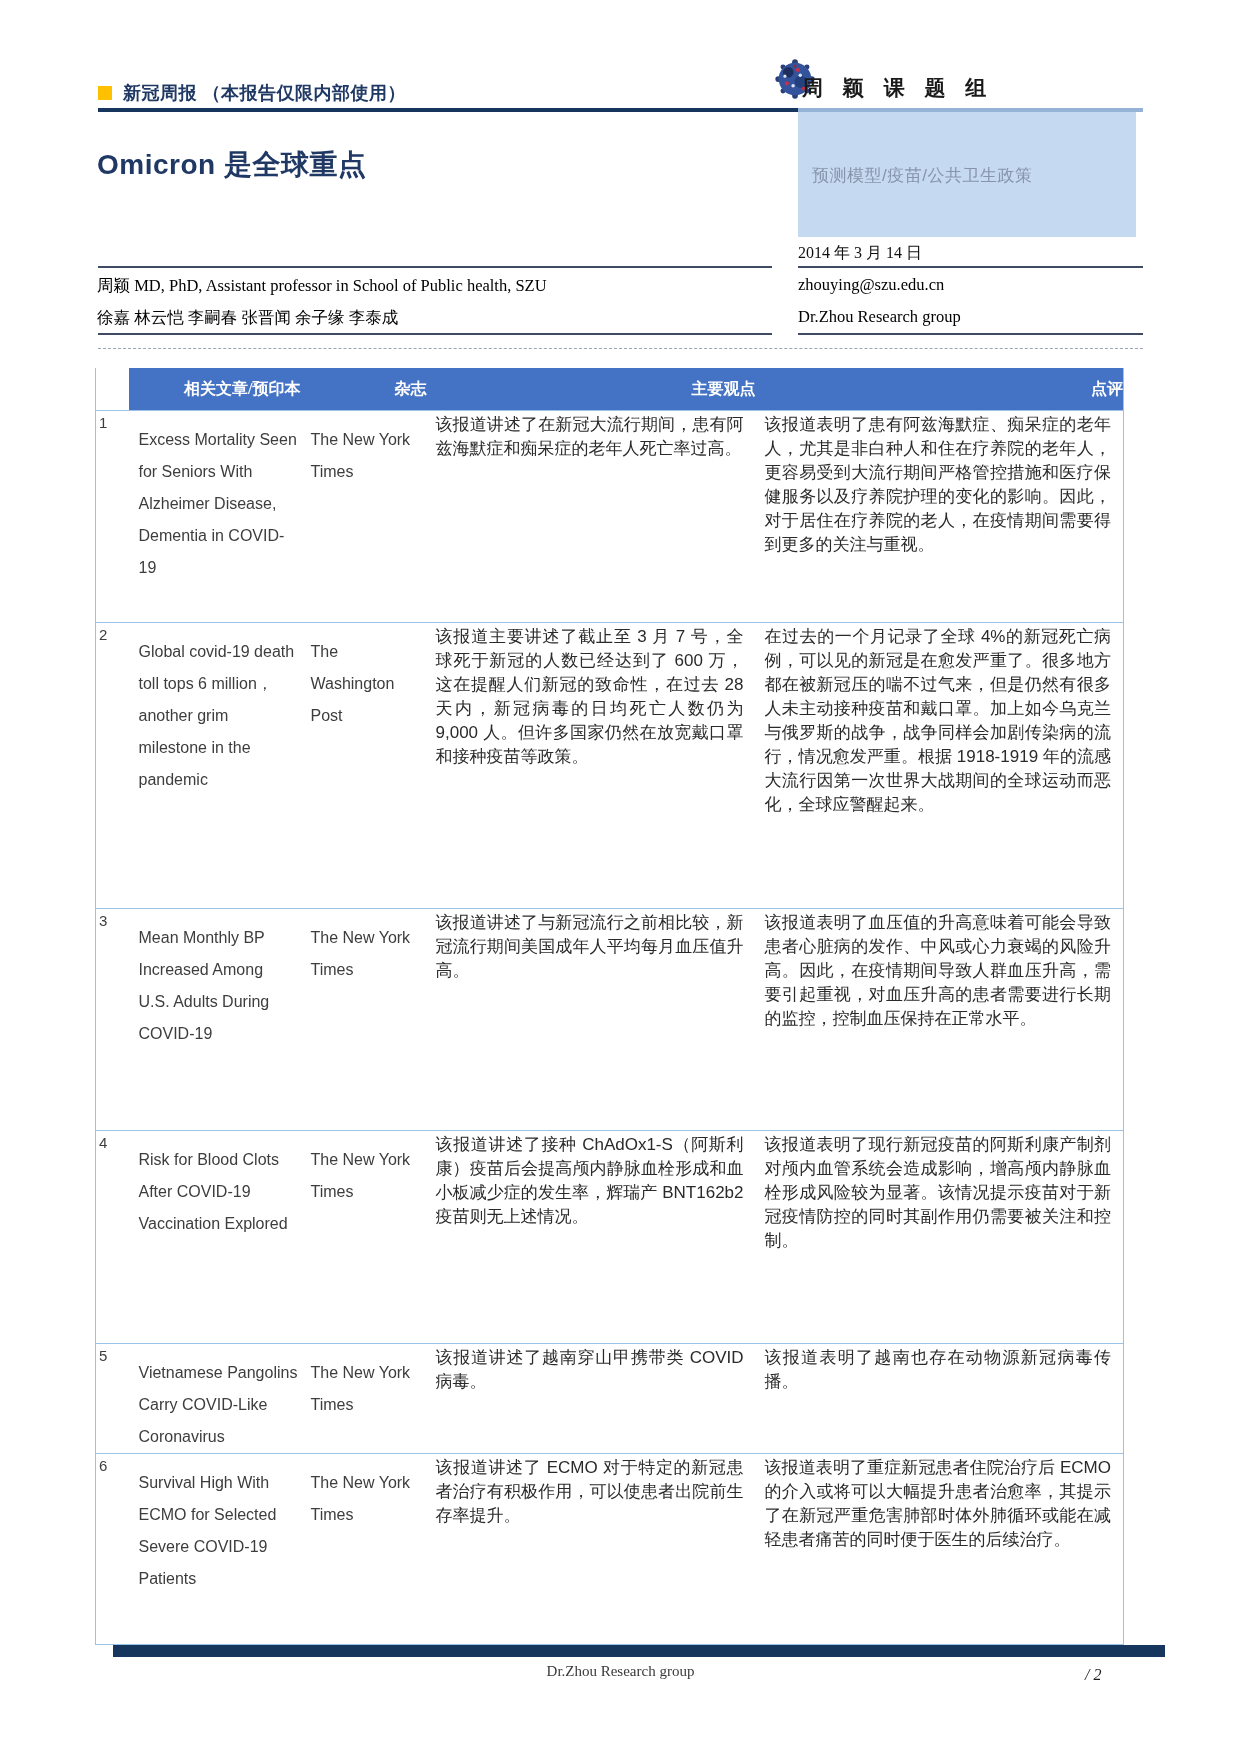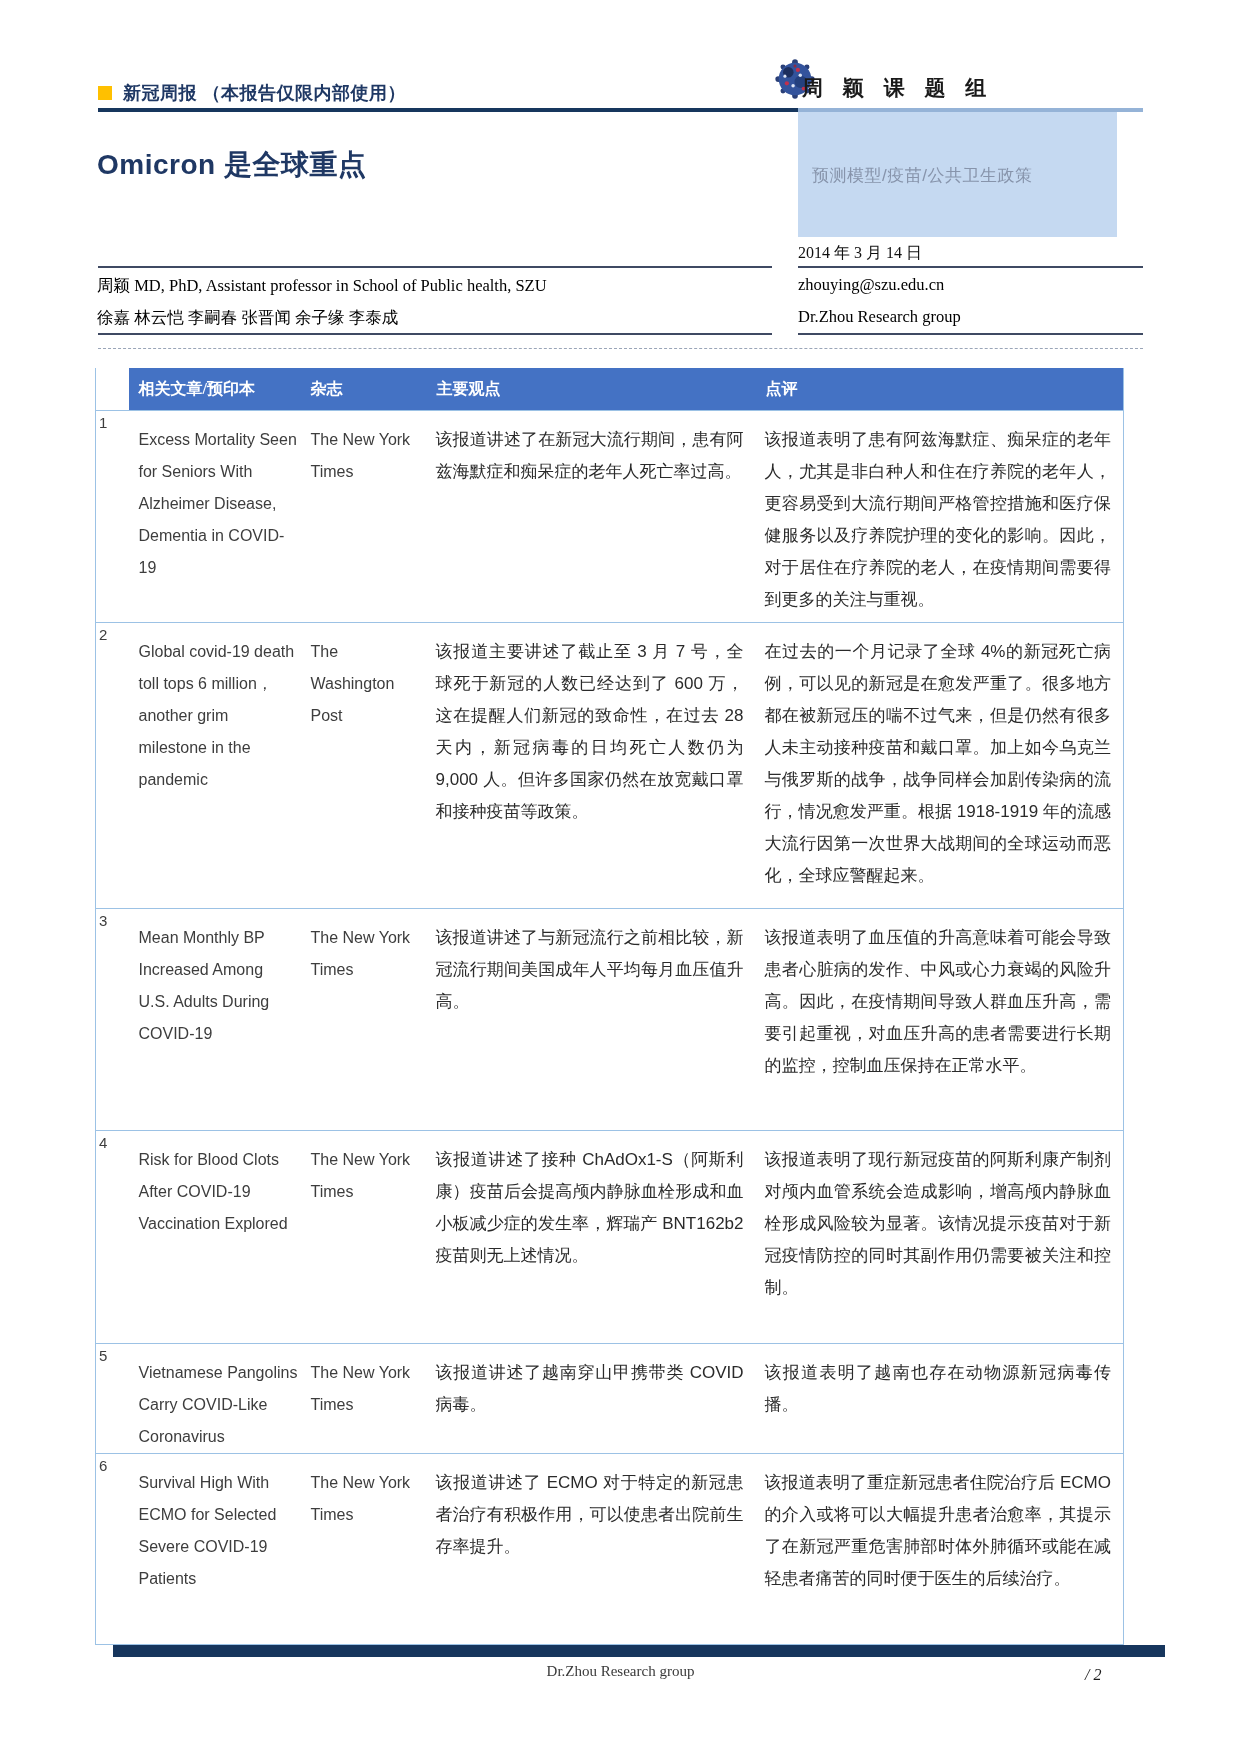--- a/index.html
+++ b/index.html
@@ -10,47 +10,47 @@
 
   
   .m-bullet{left:98px;top:86px;width:14px;height:14px;background:#FFC000;}
   .m-title{left:123px;top:81px;font-size:18px;font-weight:bold;color:#1F3864;letter-spacing:0.5px;text-align:center;}
   .m-logo{left:772px;top:56px;width:46px;height:46px;}
   .m-group{left:802px;top:74px;font-size:21px;font-weight:bold;color:#1a1a1a;letter-spacing:7px;white-space:nowrap;}
   .rule-navy{left:98px;top:108px;width:700px;height:4px;background:#17365D;}
   .rule-light{left:798px;top:108px;width:345px;height:4px;background:#95B3D7;}
 
   
-  .topic-box{left:798px;top:112px;width:319px;height:125px;background:#C5D9F1;}
+  .topic-box{left:798px;top:112px;width:319px;height:125px;background:#C5D9F1;padding-left:19px;}
   .topic-text{left:14px;top:52px;position:absolute;font-size:17px;color:#8794AB;letter-spacing:0.5px;white-space:nowrap;}
   .doc-title{left:97px;top:146px;font-size:28px;font-weight:bold;color:#1F3864;letter-spacing:0.5px;}
   .date-text{left:798px;top:243px;font-size:16px;color:#101010;}
 
   .thin-rule{height:0;border-top:2px solid #3F4A63;}
   .r-lt{left:98px;top:266px;width:674px;}
   .r-rt{left:798px;top:266px;width:345px;}
   .r-lb{left:98px;top:333px;width:674px;}
   .r-rb{left:798px;top:333px;width:345px;}
   .dashed-rule{left:98px;top:348px;width:1045px;height:0;border-top:1px dashed #9AA5B8;}
 
   .byline1{left:97px;top:275px;font-size:16.5px;color:#000;}
   .byline2{left:97px;top:307px;font-size:16.5px;color:#000;}
   .email{left:798px;top:275px;font-size:16.5px;color:#000;}
   .group-en{left:798px;top:307px;font-size:16.5px;color:#000;}
 
   
   .tbl{left:95px;top:368px;width:1028px;border-collapse:collapse;table-layout:fixed;}
   .tbl th{height:42px;background:#4472C4;color:#ffffff;font-size:16px;font-weight:bold;
-          text-align:left;vertical-align:middle;padding:0 0 0 10px;font-family:Liberation Serif, serif;}
+          text-align:right;vertical-align:middle;padding:0 0 0 10px;font-family:Liberation Serif, serif;}
   .tbl th.th-empty{background:transparent;}
   .tbl td{vertical-align:top;border-top:1px solid #9CC2E5;}
   .tbl{border-left:1px solid #9CC2E5;border-right:1px solid #9CC2E5;border-bottom:1px solid #9CC2E5;}
   .num{padding:3px 0 0 3px;font-size:15px;color:#3d3d3d;line-height:1.2;}
   .cell-en{padding:13px 2px 0 10px;font-size:16px;line-height:32px;color:#3d3d3d;}
-  .cell-cjk{padding:13px 12px 0 9px;font-size:17px;line-height:32px;color:#2a2a2a;text-align:justify;}
+  .cell-cjk{padding:2px 12px 0 9px;font-size:17px;line-height:24px;color:#2a2a2a;text-align:justify;}
 
   
   .f-bar{left:113px;top:1645px;width:1052px;height:12px;background:#17365D;}
   .f-center{left:98px;top:1660px;width:1045px;text-align:center;font-size:15px;color:#3a3a3a;line-height:22px;}
   .f-page{left:1085px;top:1666px;font-size:16px;font-style:italic;color:#1a1a1a;}
 </style>
 </head>
 <body>
 
 <div class="page">

